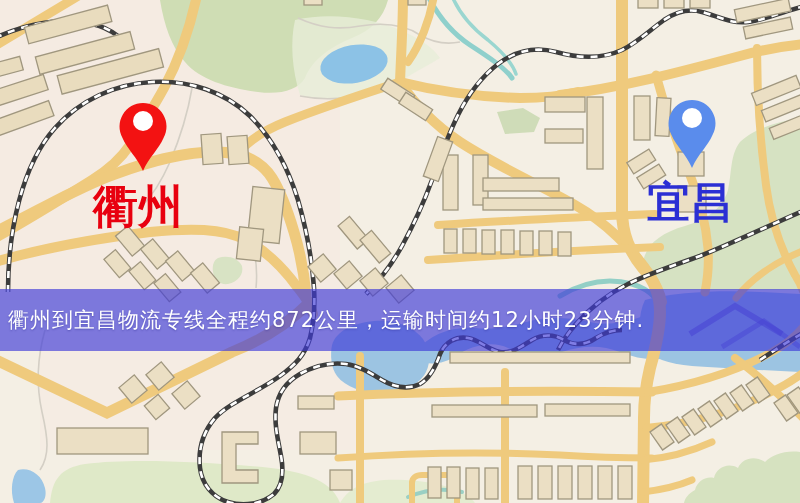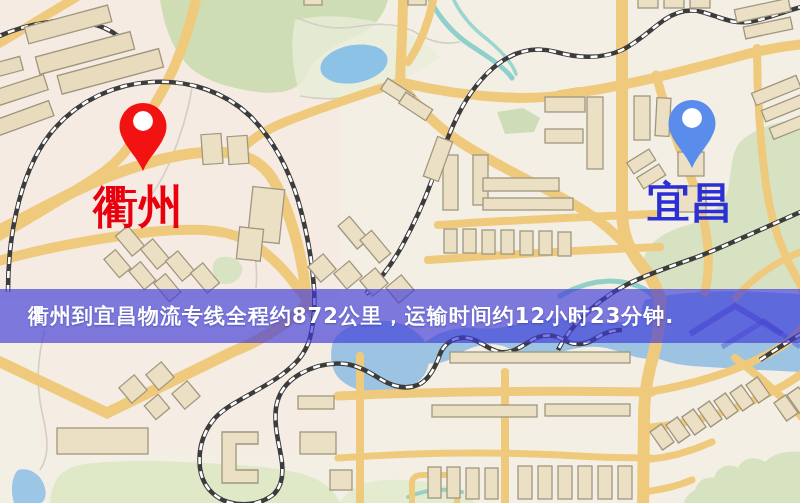--- a/index.html
+++ b/index.html
@@ -2,23 +2,23 @@
 <html><head>
 <meta charset="utf-8">
 <style>
   html,body{margin:0;padding:0;background:#888;}
   .screen{
     position:relative;width:800px;height:503px;overflow:hidden;
     font-family:"DejaVu Sans",sans-serif;background:#4d7c0f;
   }
   .screen svg{position:absolute;left:0;top:0;display:block;}
   .route-banner{
-    position:absolute;left:0;top:289px;width:800px;height:54px;
+    position:absolute;left:0;top:289px;width:800px;height:62px;
     background:rgba(62,58,216,0.66);
-    display:flex;align-items:center;box-sizing:border-box;padding-left:28px;font-weight:bold;
+    display:flex;align-items:center;box-sizing:border-box;padding-left:8px;
   }
   .route-banner span{
     color:#ffffff;font-size:21px;letter-spacing:1px;white-space:nowrap;
     text-shadow:0 1px 2px rgba(40,40,140,.45);
   }
   .map-label{font-weight:bold;font-family:"DejaVu Sans",sans-serif;}
 </style>
 </head>
 <body>
 

